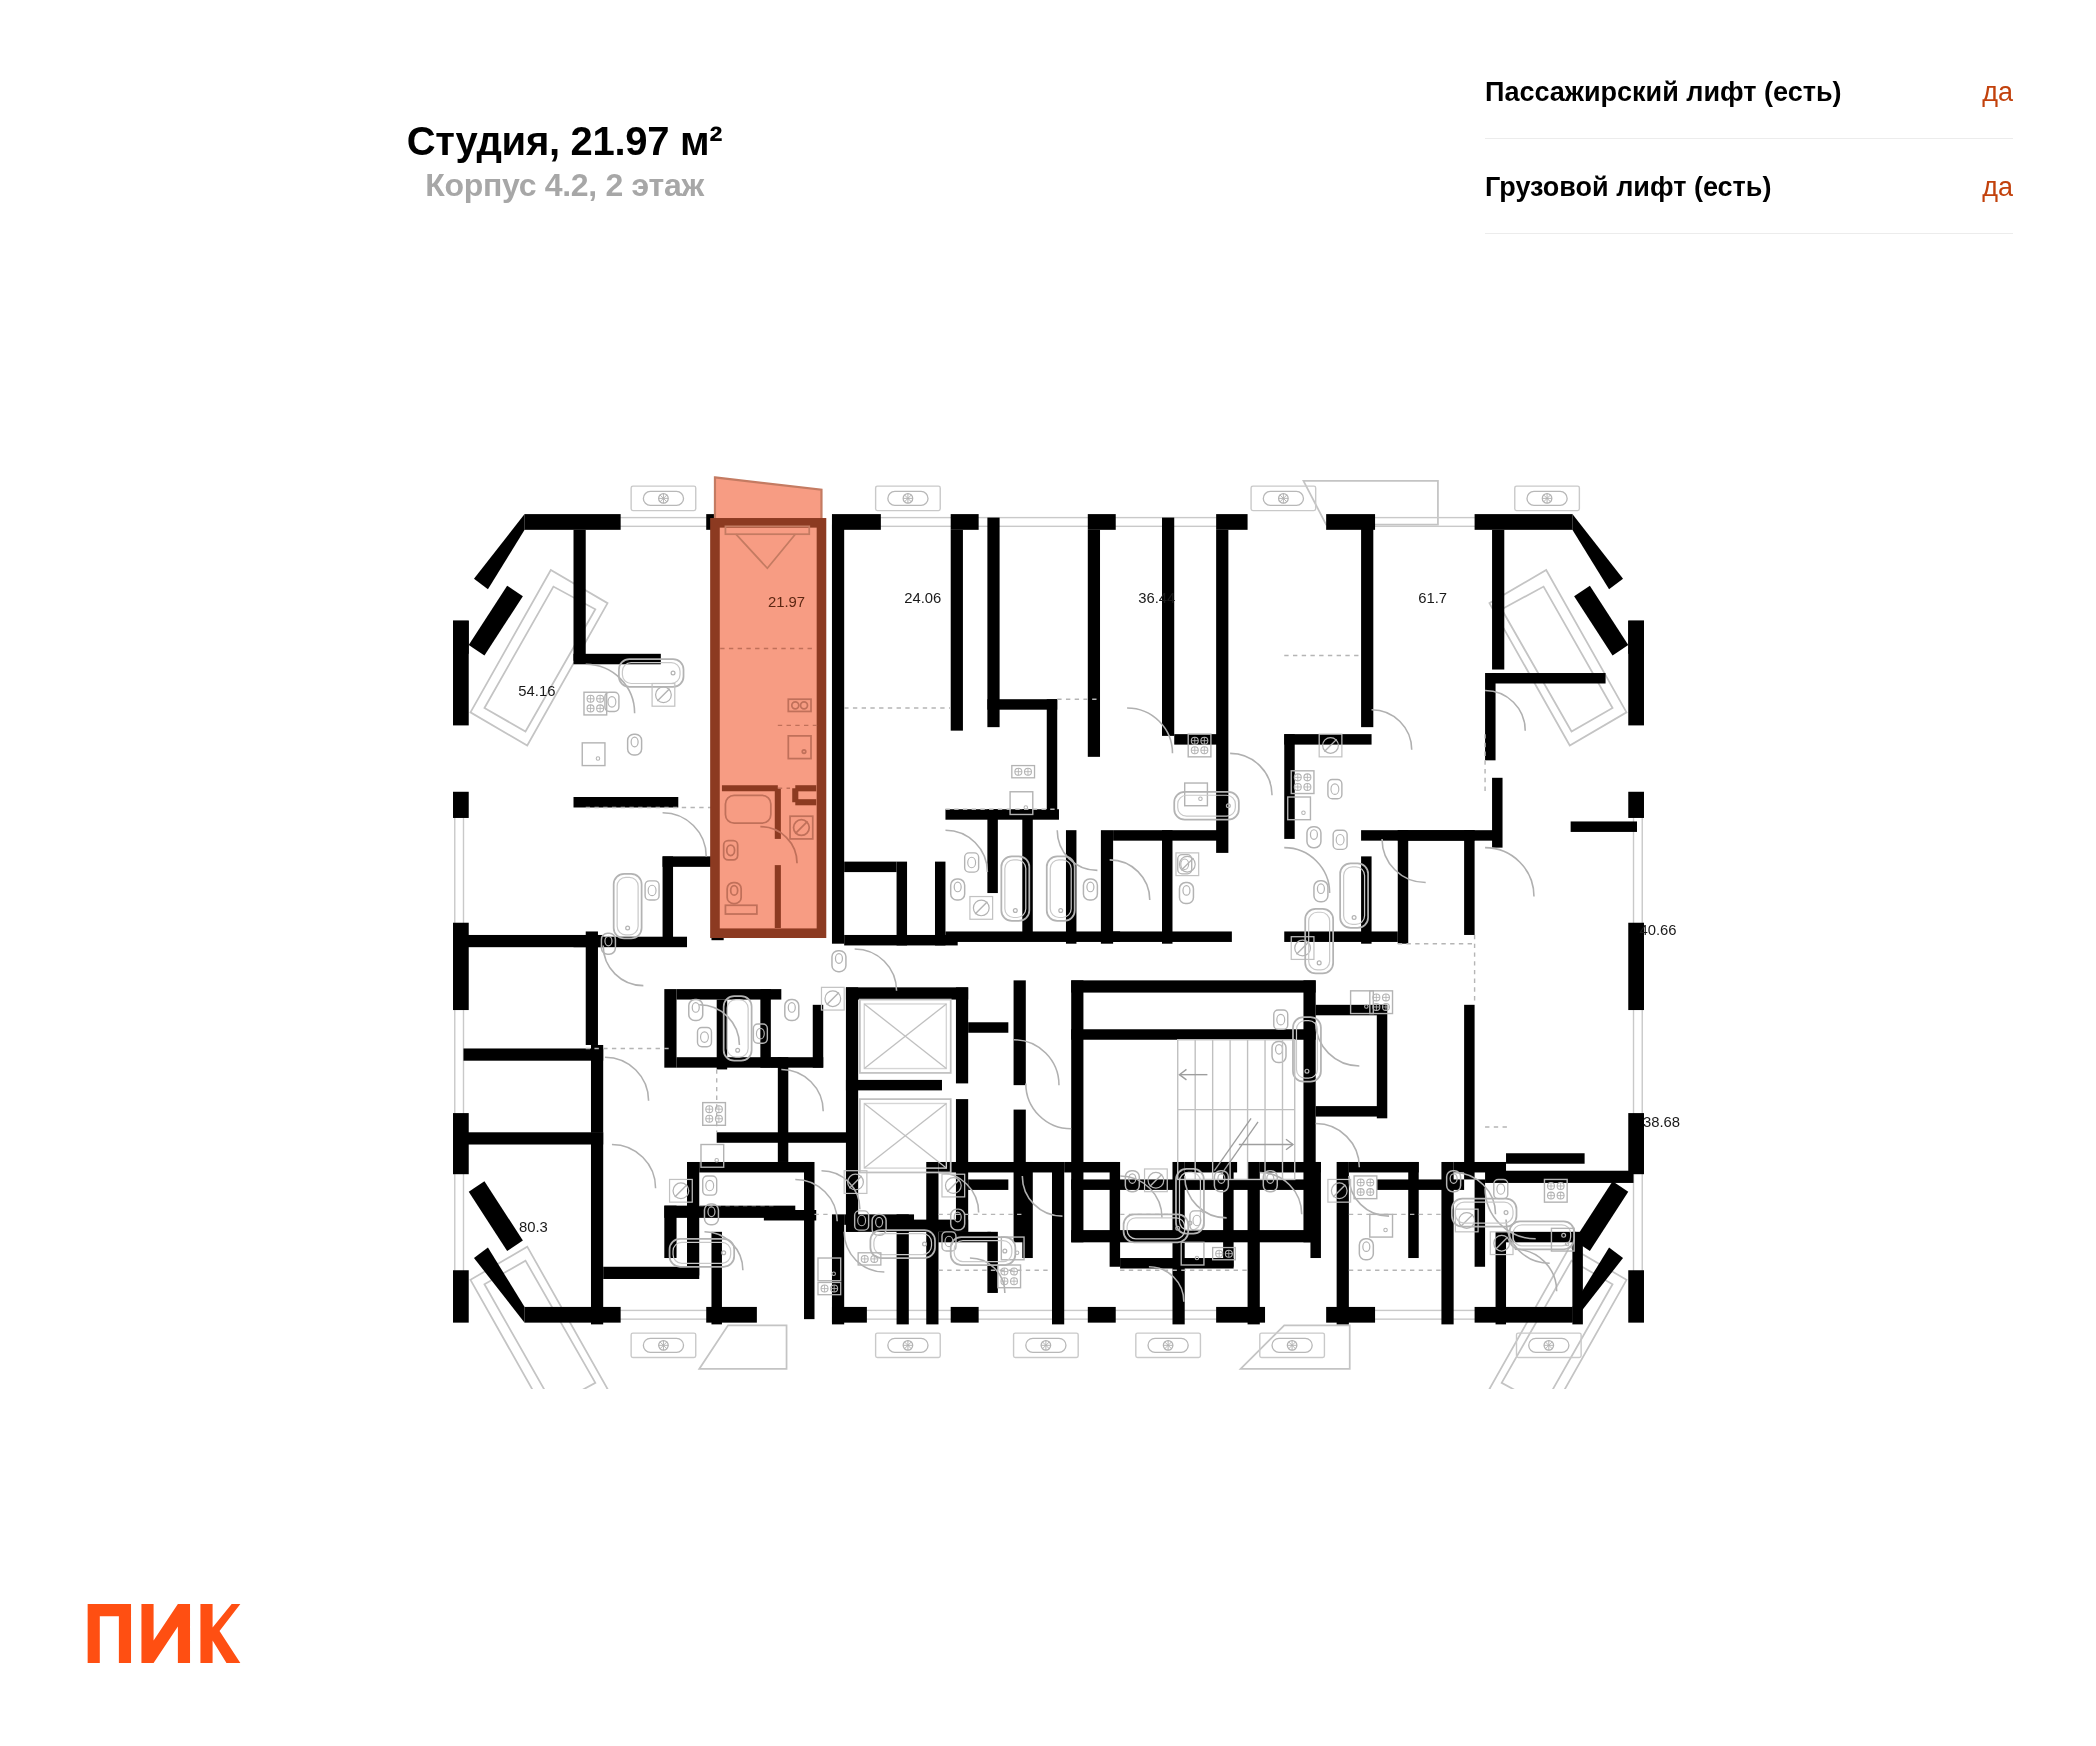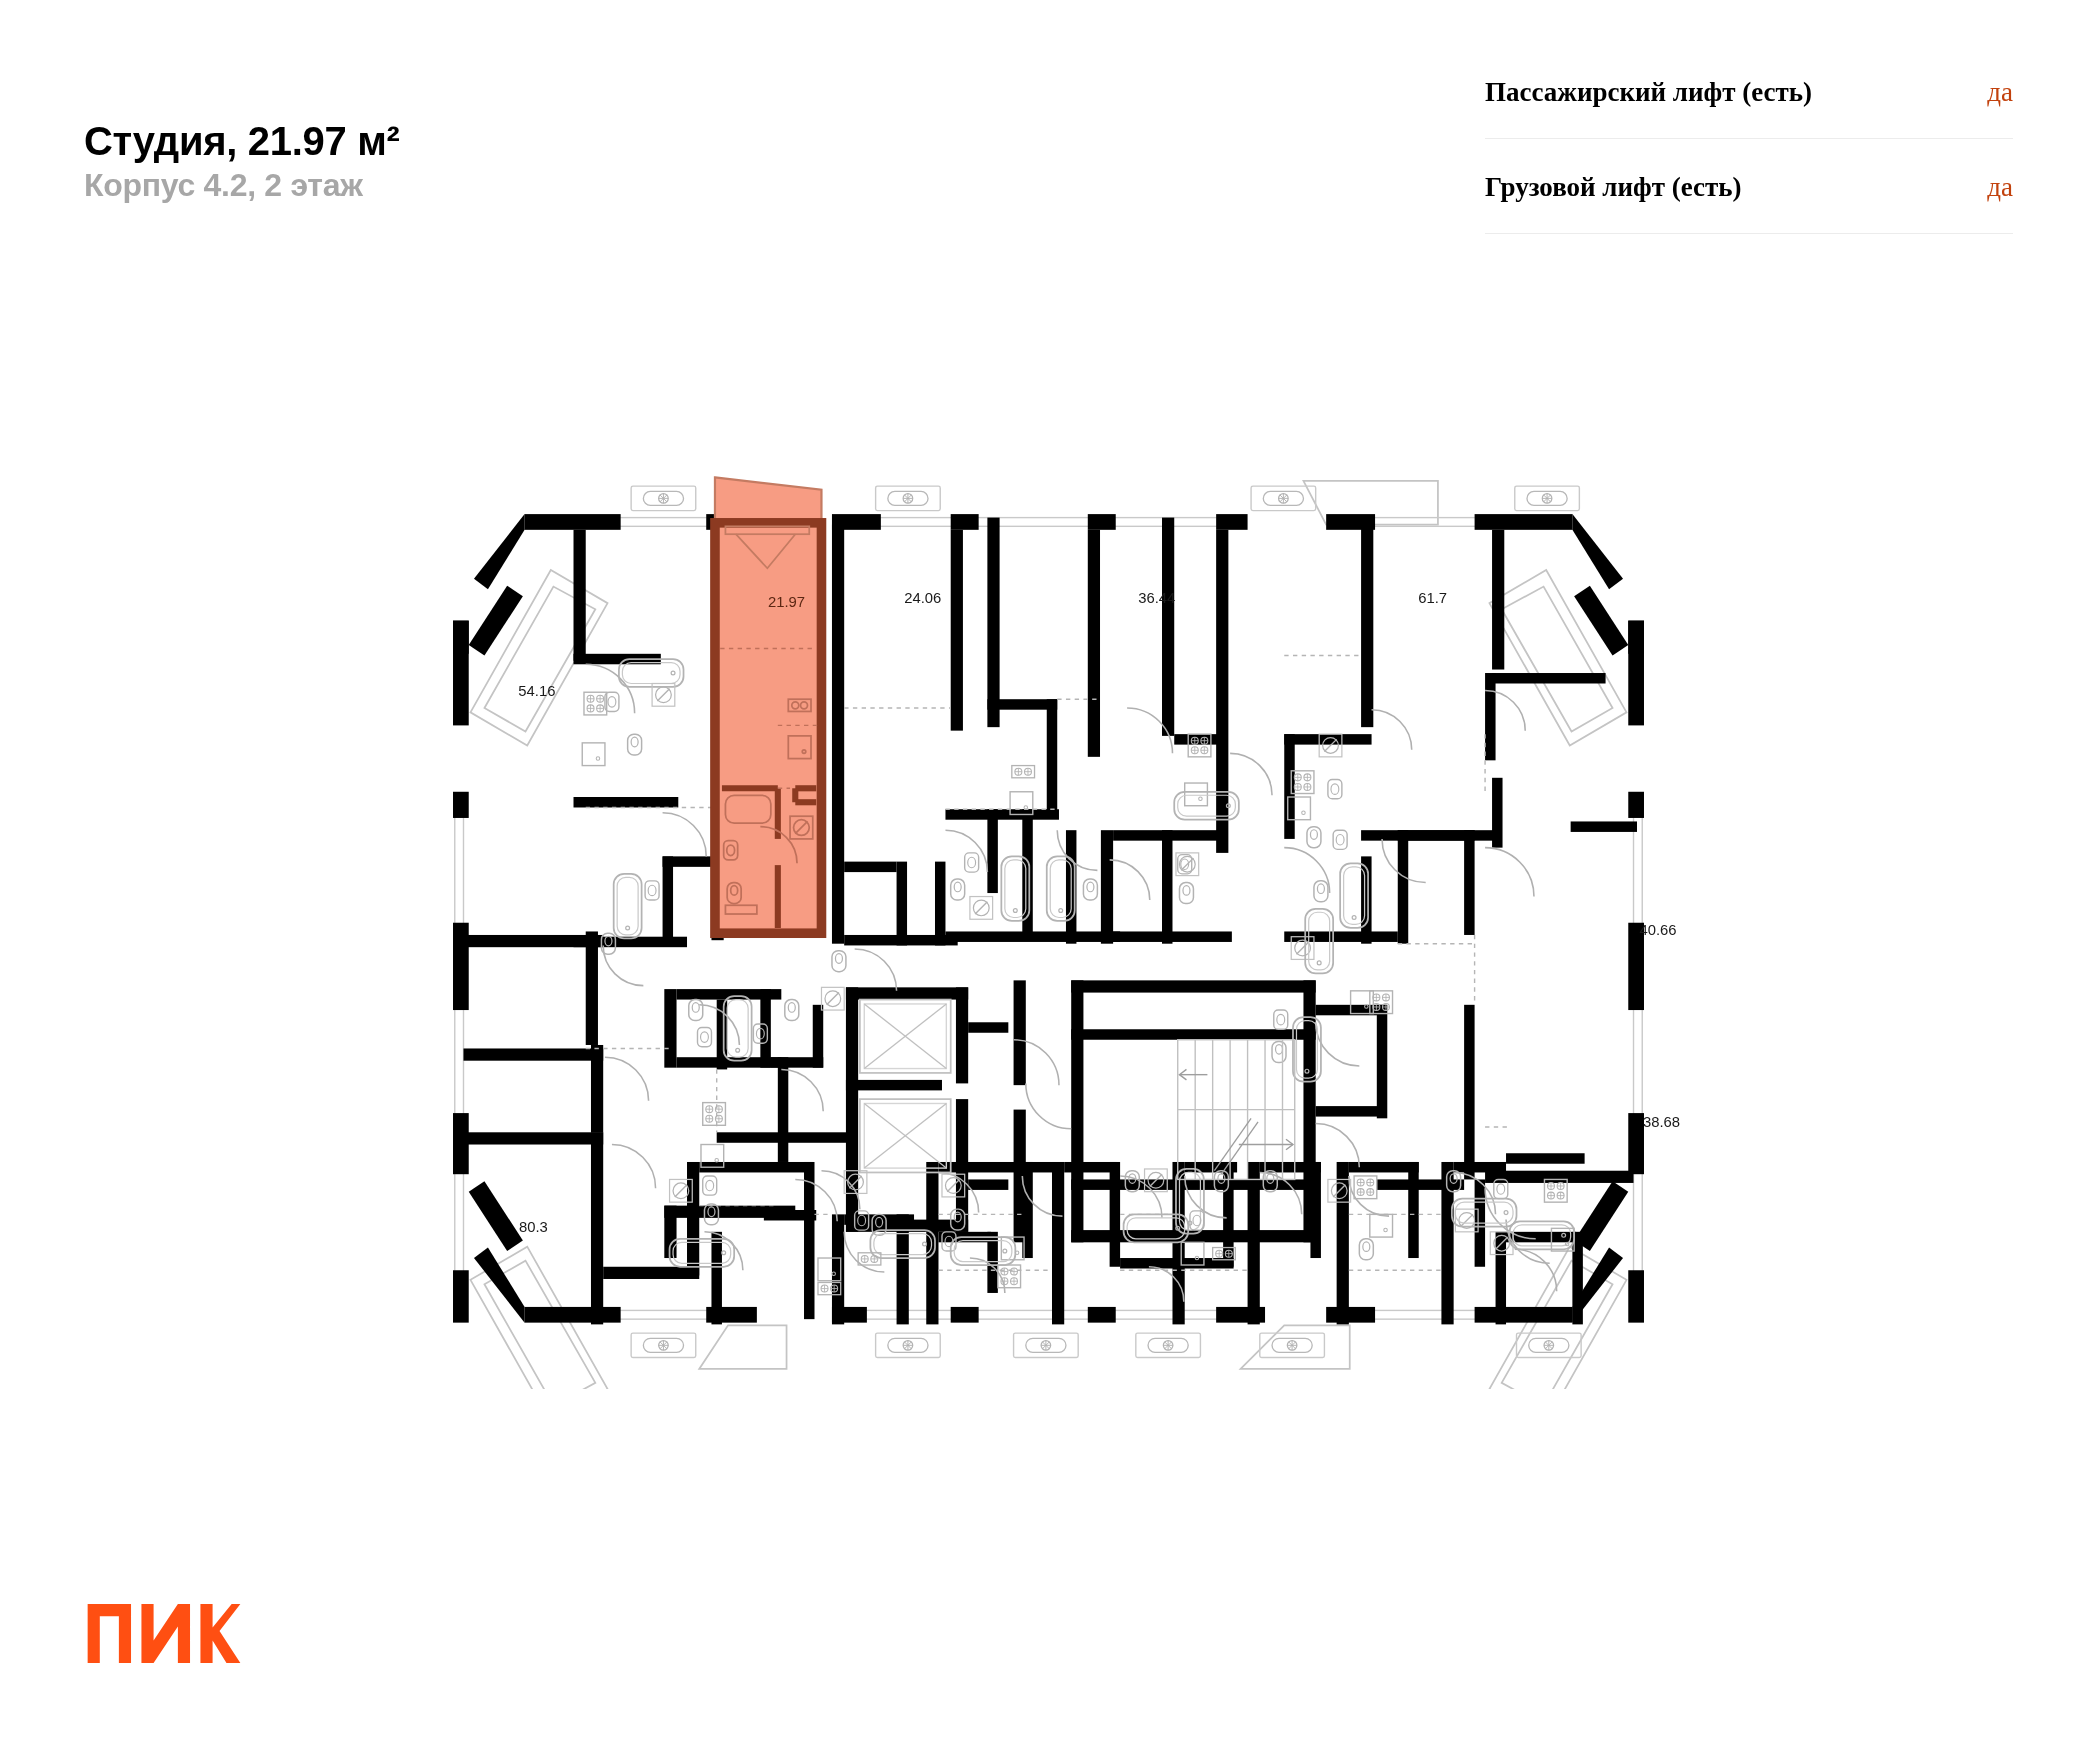--- a/index.html
+++ b/index.html
@@ -24,20 +24,21 @@
     width: 961px;
   }
   #project-name {
     font-size: 28px;
     color: #000000;
     line-height: 1.2;
     letter-spacing: 0.1px;
   }
   #title-block {
     margin-top: 40px;
+    text-align: center;
   }
   #unit-title {
     font-size: 40px;
     font-weight: bold;
     color: #000000;
     line-height: 1.22;
     letter-spacing: -0.3px;
   }
   #unit-subtitle {
     font-size: 32px;
@@ -52,21 +53,20 @@
     left: 1485px;
     top: 77px;
     width: 528px;
   }
   .spec-row {
     display: flex;
     align-items: center;
     justify-content: space-between;
     padding: 0 0 30px 0;
     border-bottom: 1.7px solid #ececec;
-    font-family: Liberation Serif, serif;
   }
   .spec-row + .spec-row {
     padding-top: 33px;
   }
   .spec-label {
     font-size: 27px;
     font-weight: bold;
     color: #000000;
     line-height: 1.15;
   }

